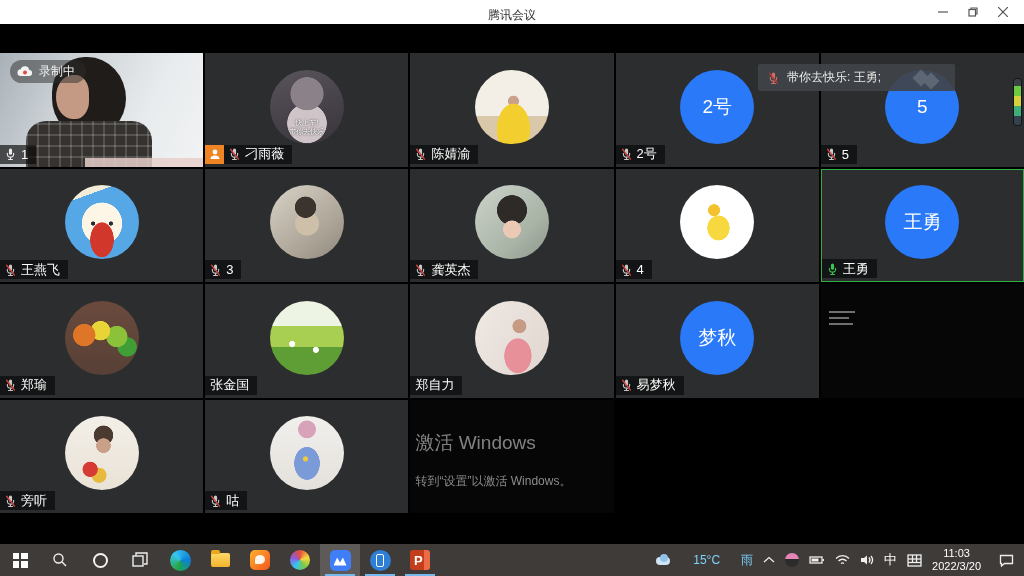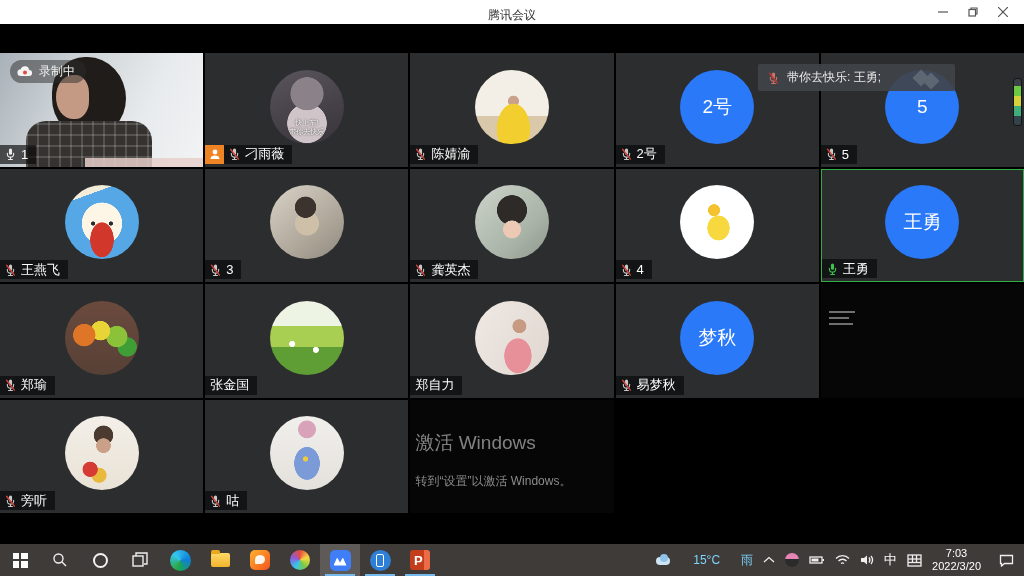--- a/index.html
+++ b/index.html
@@ -558,21 +558,21 @@
       <div class="tray-ic">
           <svg width="15" height="13" viewBox="0 0 15 13">
             <rect x="1" y="1" width="13" height="11"></rect>
             <line x1="1" y1="5" x2="14" y2="5"></line>
             <line x1="1" y1="8.5" x2="14" y2="8.5"></line>
             <line x1="5.5" y1="1" x2="5.5" y2="8.5"></line>
             <line x1="9.5" y1="1" x2="9.5" y2="8.5"></line>
           </svg>
         </div>
       <div class="clock">
-        <div>7:03</div>
+        <div>11:03</div>
         <div>2022/3/20</div>
       </div>
       <div class="tray-ic action-center">
           <svg width="15" height="13" viewBox="0 0 15 13">
             <path d="M1.5 1.5 h12 v8 h-8 l-3 2.5 v-2.5 h-1 Z"></path>
           </svg>
         </div>
     </div>
   </div>
 

